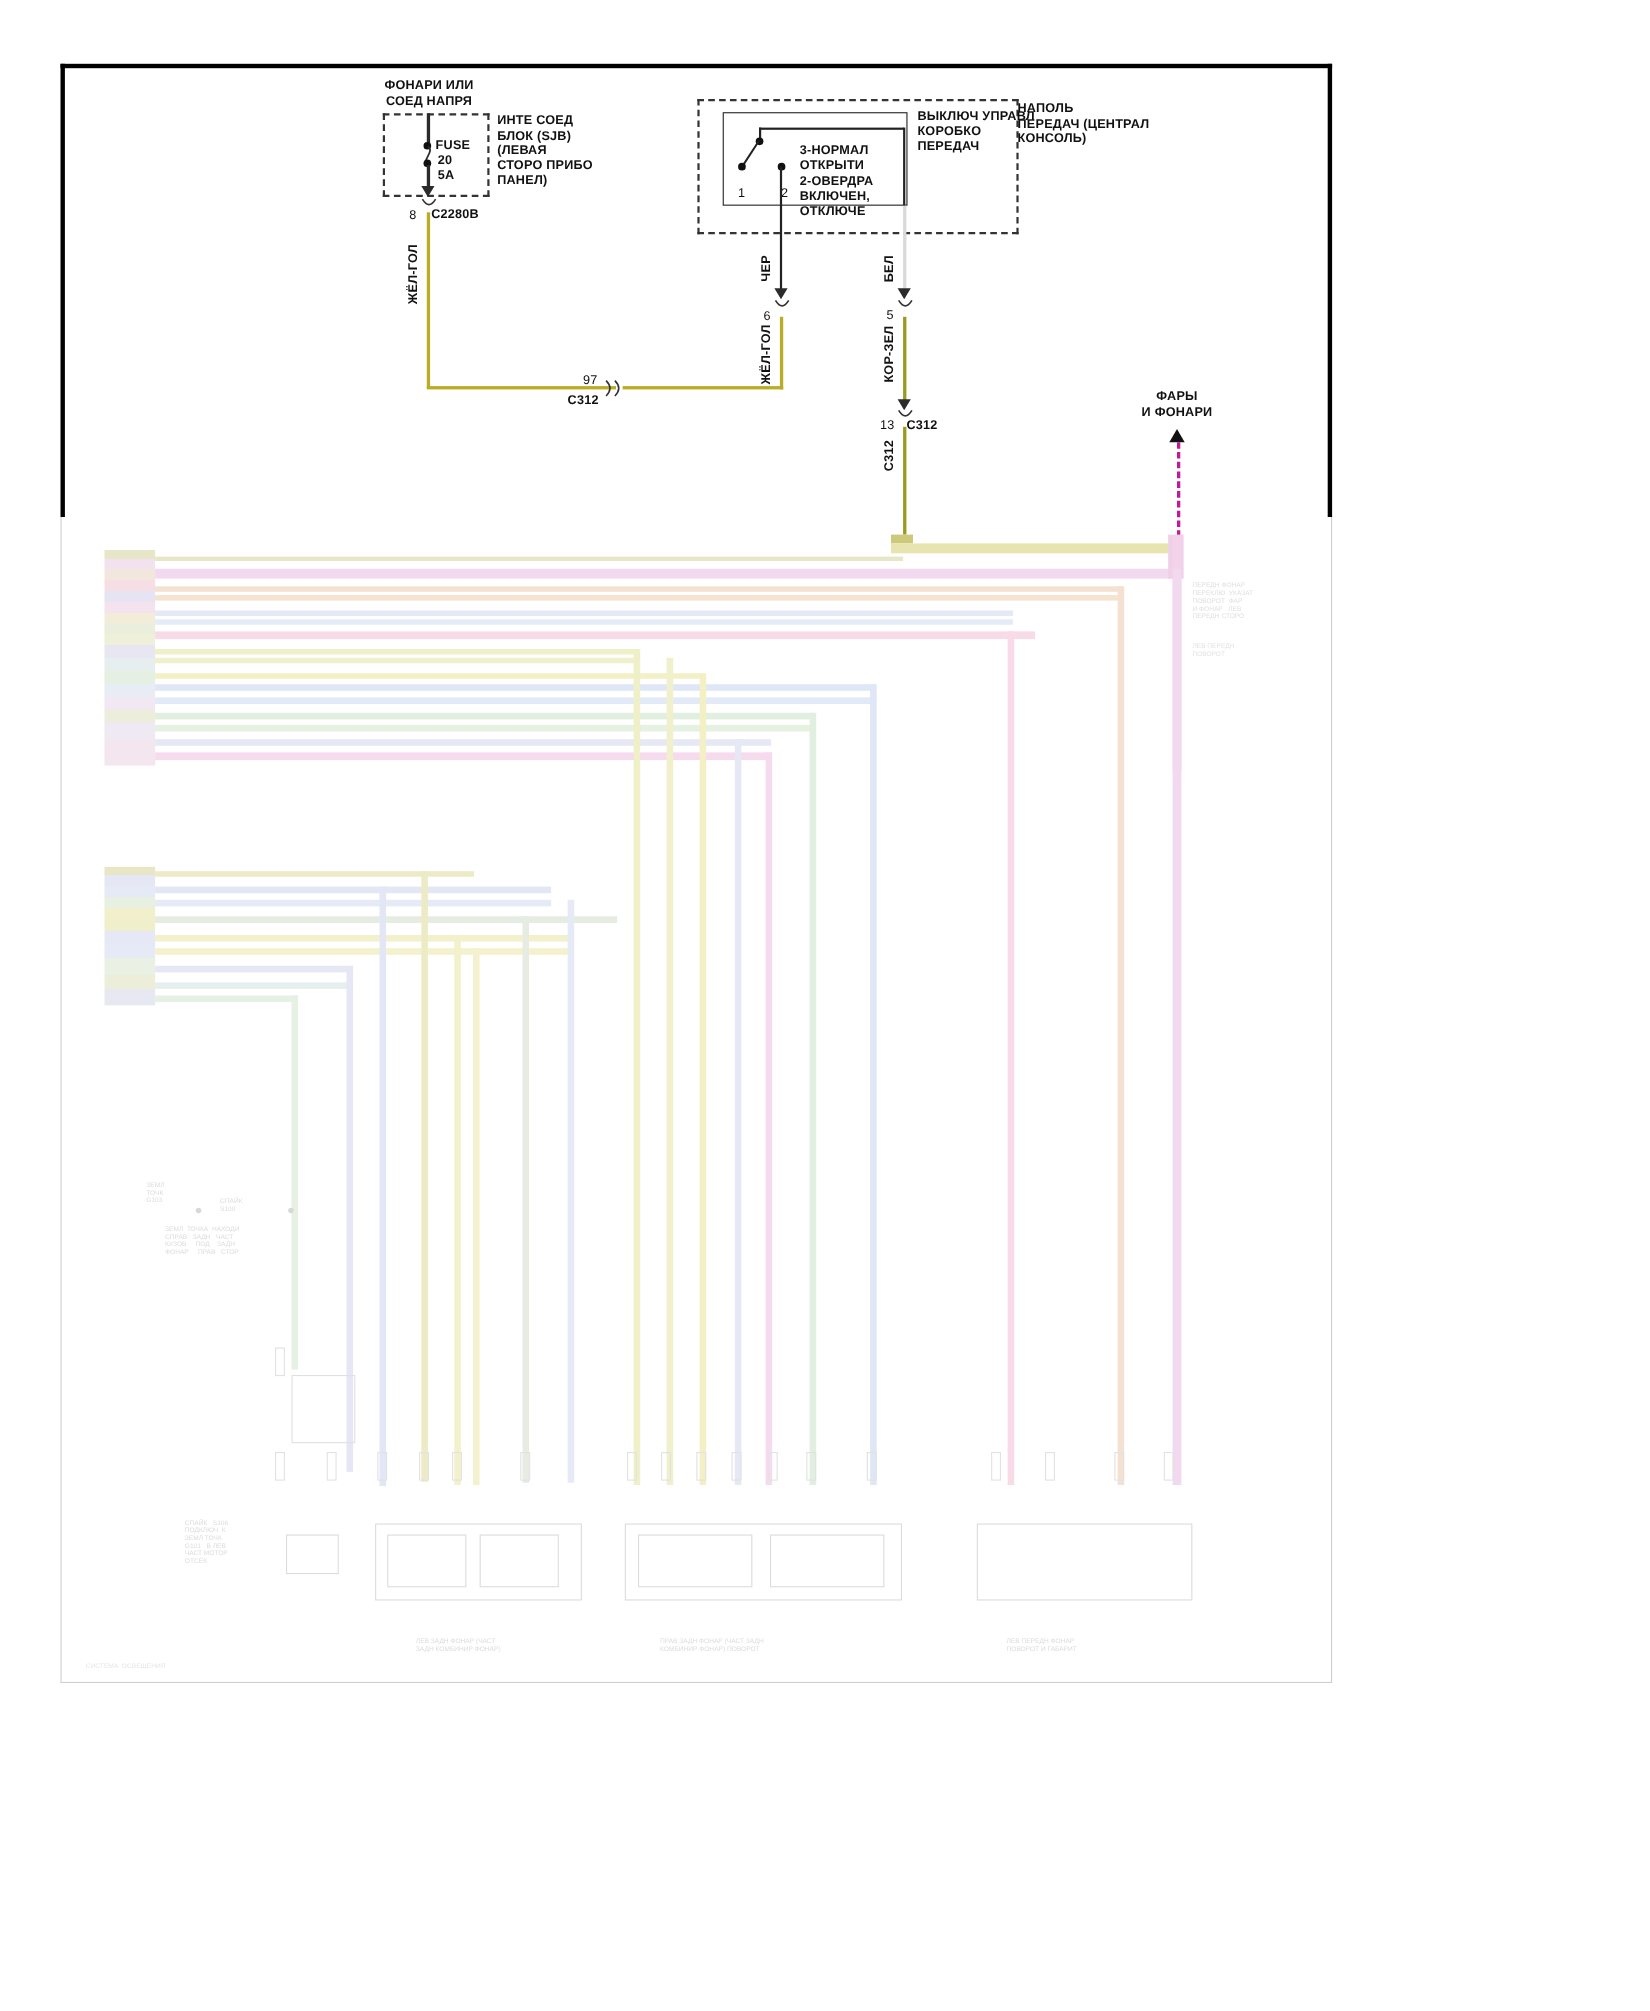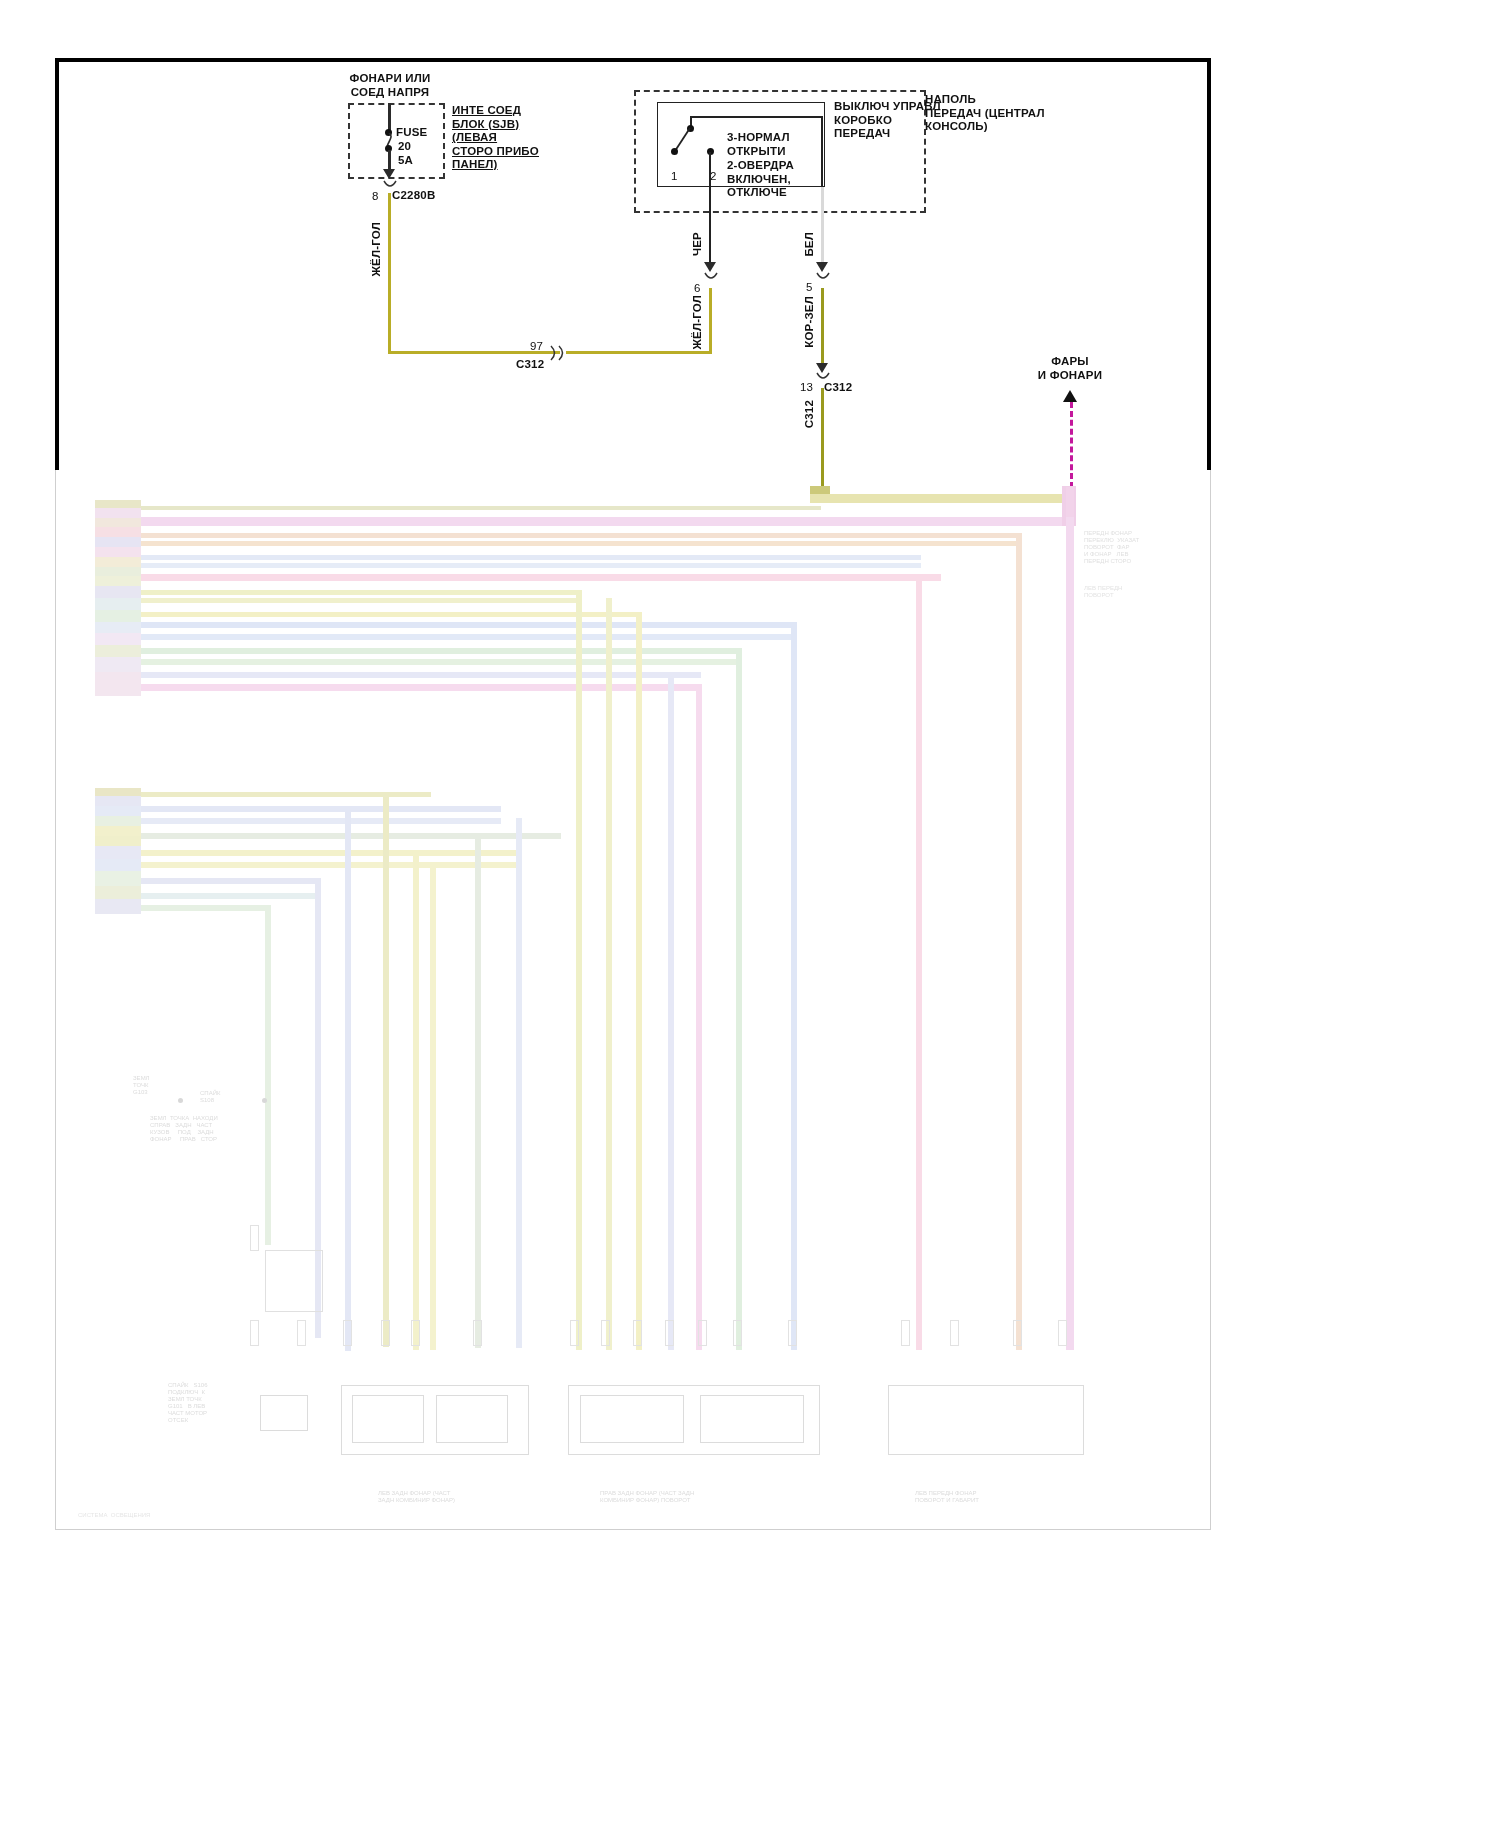--- a/index.html
+++ b/index.html
@@ -60,21 +60,21 @@
 <div id="page">
 
   <div class="sheet-frame"></div>
   <div class="sheet-frame-lower"></div>
 
   <div class="lbl c" style="left:300px;top:72px;width:180px;font-weight:bold;">ФОНАРИ ИЛИ</div>
   <div class="lbl c" style="left:300px;top:86px;width:180px;font-weight:bold;">СОЕД НАПРЯ</div>
 
   <div class="dashbox" style="left:348px;top:103px;width:97px;height:76px;"></div>
 
-  <div class="lbl" style="left:452px;top:104px;width:110px;font-weight:bold;text-decoration:underline;">ИНТЕ СОЕД
+  <div class="lbl" style="left:452px;top:104px;width:110px;font-weight:bold;">ИНТЕ СОЕД
 БЛОК (SJB)
 (ЛЕВАЯ
 СТОРО ПРИБО
 ПАНЕЛ)</div>
 
   <div class="wire v wire-blk" style="left:388px;top:103px;height:30px;"></div>
   <div class="dot" style="left:385px;top:129px;"></div>
   <svg class="fuse-s" style="left:382px;top:133px;" viewBox="0 0 14 26">
     <path d="M7 0 C 14 5, 0 13, 7 18 L7 26" fill="none" stroke="#2b2b2b" stroke-width="1.6"></path>
   </svg>

